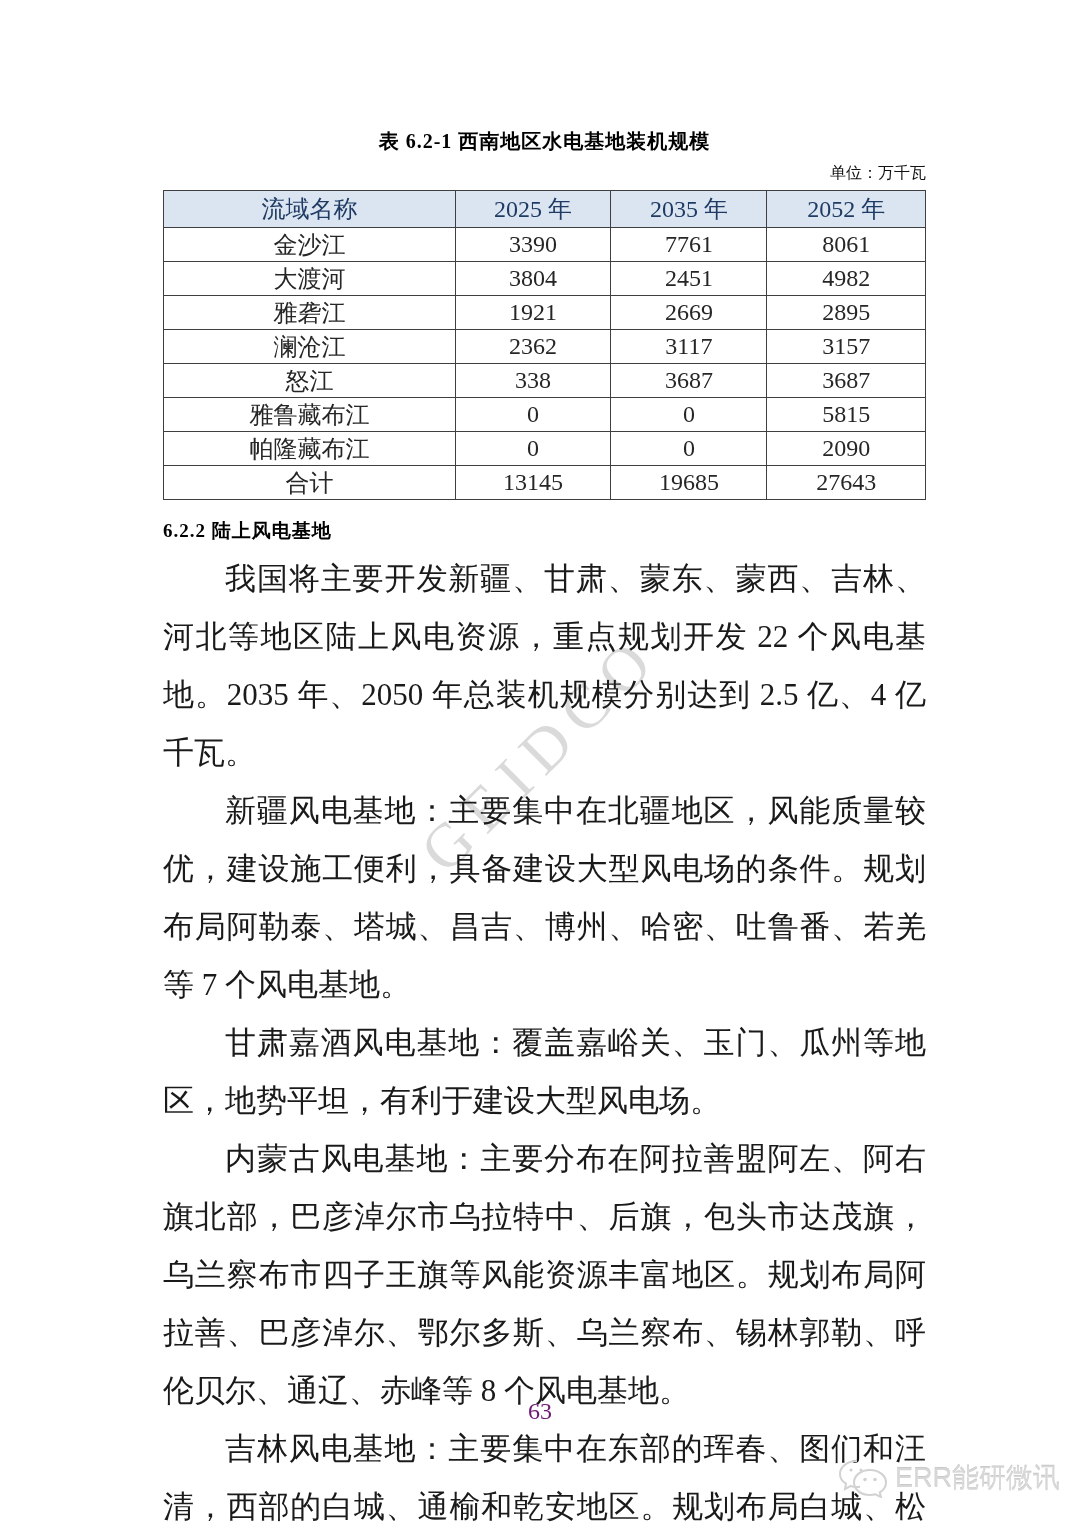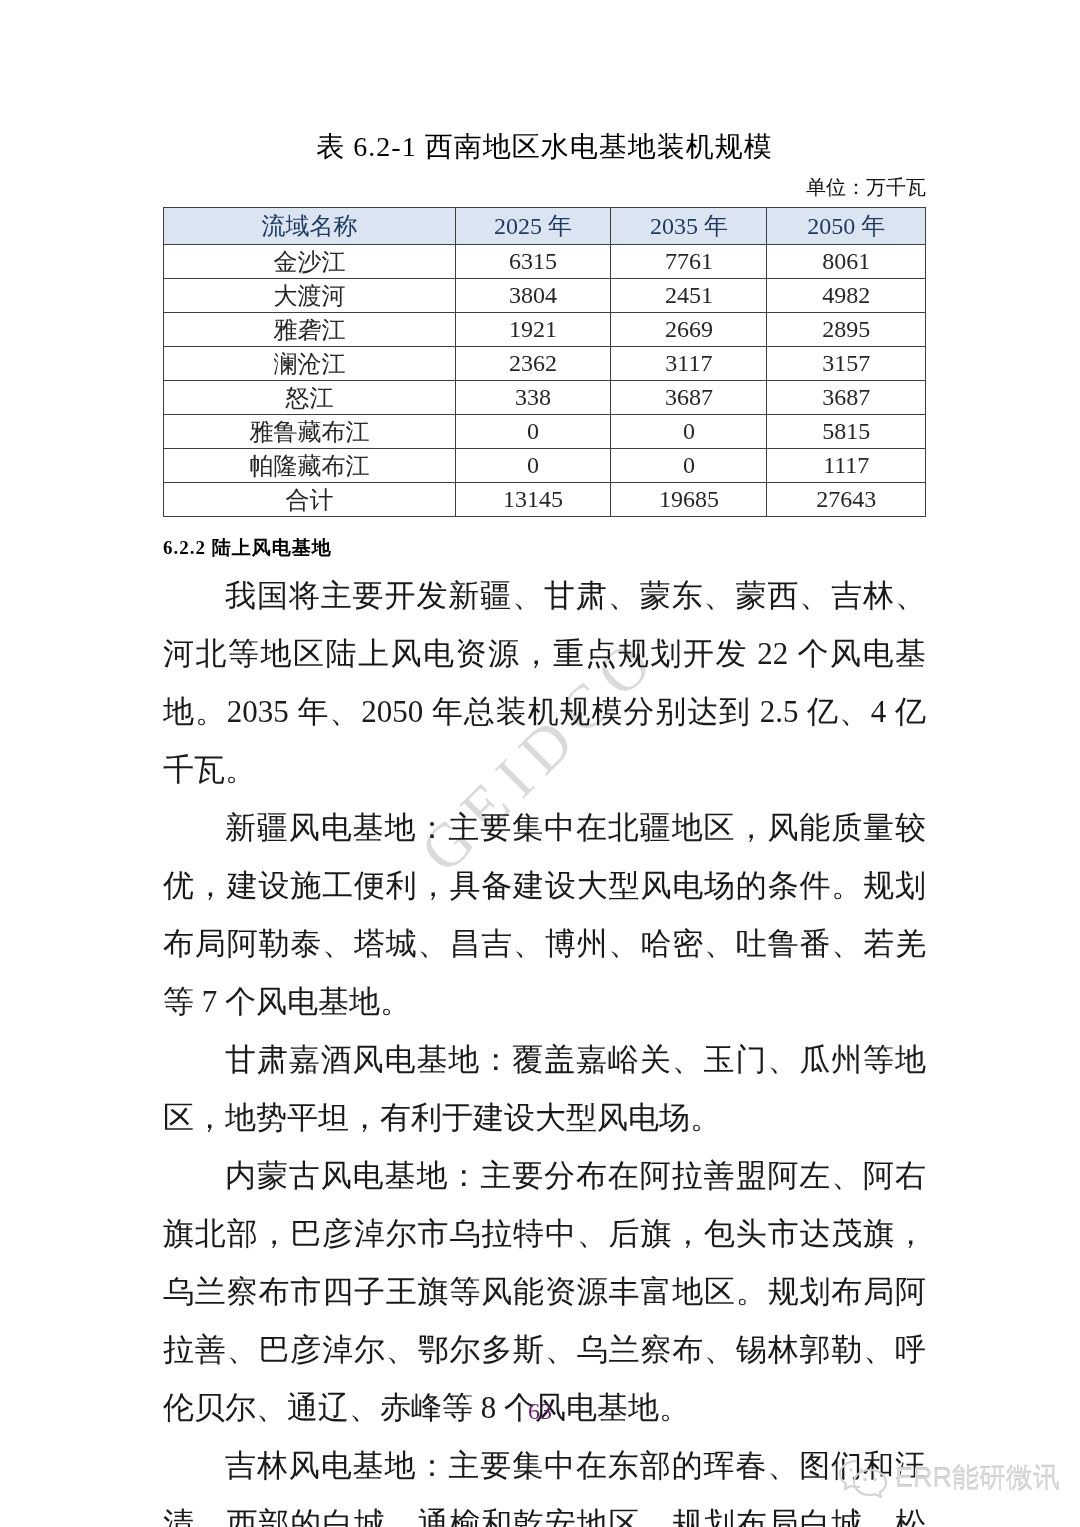--- a/index.html
+++ b/index.html
@@ -11,29 +11,29 @@
     color:#1a1a1a;
     overflow:hidden;
   }
   .content{
     position:absolute;
     left:163px;top:128px;
     width:763px;
   }
   .caption{
     text-align:center;
-    font-size:28px;
-    font-weight:normal;
+    font-size:20px;
+    font-weight:bold;
     color:#000;
     margin:0 0 8px 0;
     letter-spacing:1px;
   }
   .unit-line{
     text-align:right;
-    font-size:20px;
+    font-size:16px;
     color:#111;
     margin:0 0 6px 0;
   }
   table.hydro{
     width:100%;
     border-collapse:collapse;
     table-layout:fixed;
     font-size:24px;
     color:#262626;
   }
@@ -127,27 +127,27 @@
           <col class="c1">
           <col class="c2">
           <col class="c3">
           <col class="c4">
         </colgroup>
       <thead>
         <tr>
           <th>流域名称</th>
           <th>2025 年</th>
           <th>2035 年</th>
-          <th>2050 年</th>
+          <th>2052 年</th>
         </tr>
       </thead>
       <tbody>
         <tr>
           <td>金沙江</td>
-          <td>6315</td>
+          <td>3390</td>
           <td>7761</td>
           <td>8061</td>
         </tr>
         <tr>
           <td>大渡河</td>
           <td>3804</td>
           <td>2451</td>
           <td>4982</td>
         </tr>
         <tr>
@@ -171,21 +171,21 @@
         <tr>
           <td>雅鲁藏布江</td>
           <td>0</td>
           <td>0</td>
           <td>5815</td>
         </tr>
         <tr>
           <td>帕隆藏布江</td>
           <td>0</td>
           <td>0</td>
-          <td>1117</td>
+          <td>2090</td>
         </tr>
         <tr>
           <td>合计</td>
           <td>13145</td>
           <td>19685</td>
           <td>27643</td>
         </tr>
       </tbody>
     </table>
 

